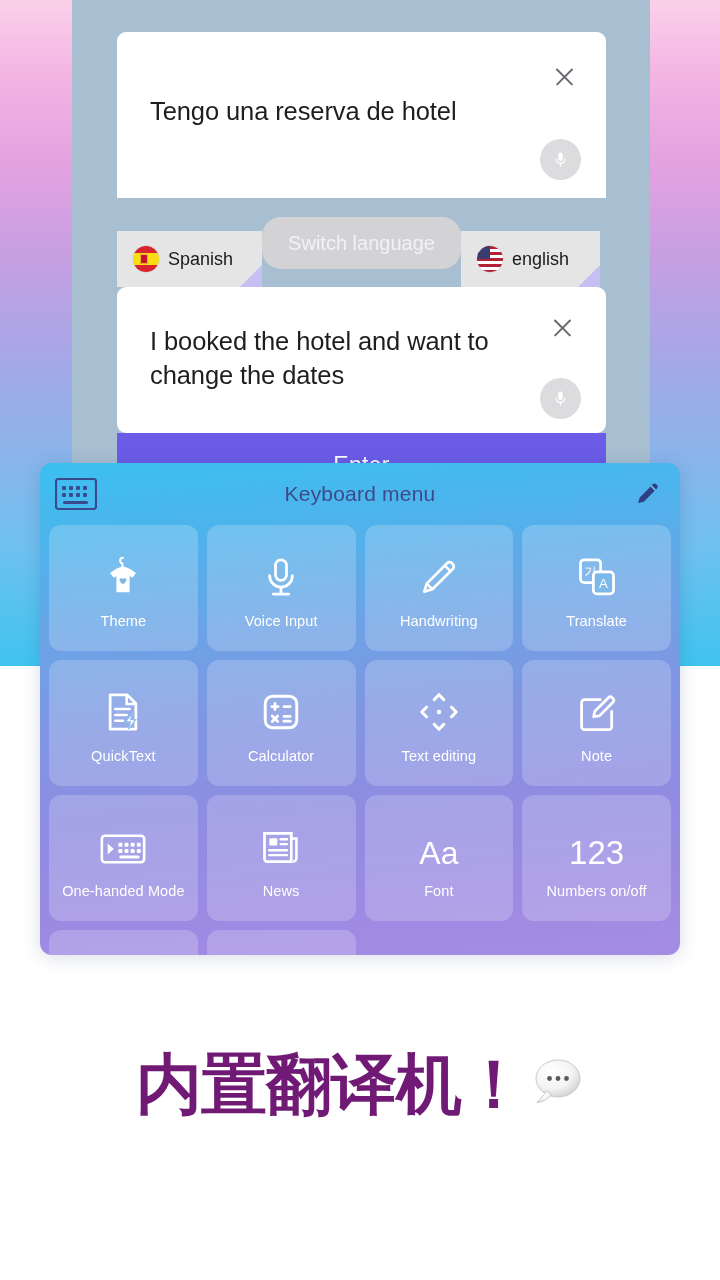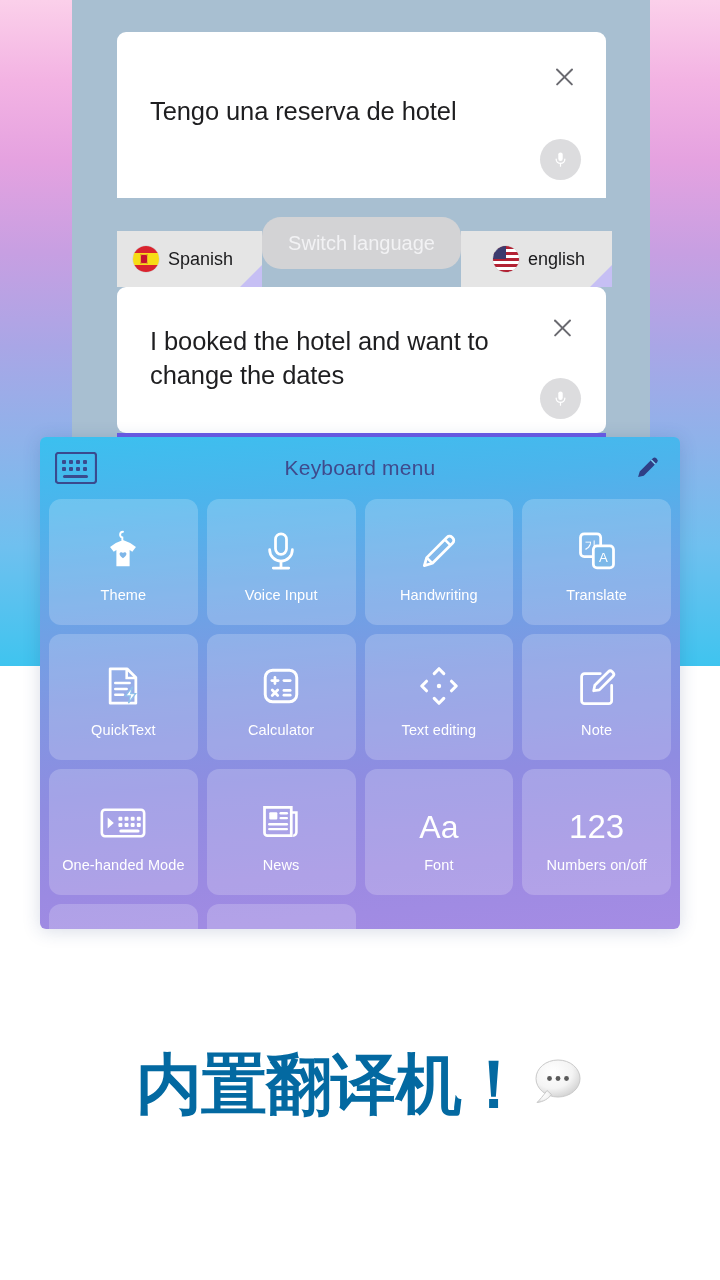--- a/index.html
+++ b/index.html
@@ -70,21 +70,21 @@
 
   
   #lang-row{
     position:absolute; left:0; top:166px; width:489px; height:89px;
   }
   .lang-tab{
     position:absolute; top:33px; height:56px; background:#e5e5e5;
     display:flex; align-items:center; overflow:hidden; cursor:pointer;
   }
   #lang-src{ left:0; width:145px; }
-  #lang-dst{ left:344px; width:151px;padding-left:16px; }
+  #lang-dst{ left:344px; width:139px; }
   .flag{
     width:26px; height:26px; border-radius:50%; margin-left:16px;
     flex:0 0 26px; overflow:hidden; position:relative;
     box-shadow:0 0 0 0.5px rgba(0,0,0,.12);
   }
   .flag-es{ background:linear-gradient(180deg,#d9232e 0 25%,#f7dc16 25% 75%,#d9232e 75% 100%); }
   .flag-es::after{
     content:""; position:absolute; left:7px; top:8px; width:8px; height:10px;
     background:#c8102e; border-radius:2px;
     box-shadow:inset 0 0 0 1px #e9b52a;
@@ -114,22 +114,22 @@
   
   #enter-btn{
     position:absolute; left:0; top:401px; width:489px; height:64px;
     background:#6b5ce7; border-radius:0 0 4px 4px;
     display:flex; align-items:center; justify-content:center; cursor:pointer;
   }
   #enter-btn span{ font-size:23px; color:#ffffff; letter-spacing:0.3px; }
 
   
   #kb-panel{
-    position:absolute; left:40px; top:437px; width:640px; height:492px;
-    border-radius:6px; overflow:hidden;
+    position:absolute; left:40px; top:463px; width:640px; height:492px;
+    border-radius:12px; overflow:hidden;
     background:linear-gradient(175deg,
       #3bc0ef 0%,
       #4cb4ec 14%,
       #6aa4e6 32%,
       #8096e2 50%,
       #8f8ce1 68%,
       #9b8ae2 84%,
       #a58ce4 100%);
     box-shadow:0 2px 18px rgba(40,60,120,.18);
   }
@@ -160,21 +160,21 @@
 
   .glyph-text{ font-size:32px; color:#fff; font-weight:normal; line-height:1; }
   .glyph-text.light{ font-weight:normal; font-size:33px; }
 
   
   #headline{
     position:absolute; left:0; top:1052px; width:720px;
     display:flex; align-items:center; justify-content:center;
   }
   #headline-text{
-    font-size:66px; font-weight:bold; color:#0369a1;
+    font-size:66px; font-weight:bold; color:#701a75;
     font-family:"DejaVu Sans", sans-serif; line-height:1;
     letter-spacing:-1px;
   }
   #headline-bubble{
     width:54px; height:50px; margin-left:4px; position:relative;
     margin-bottom:6px;
   }
 </style>
 </head>
 <body>

